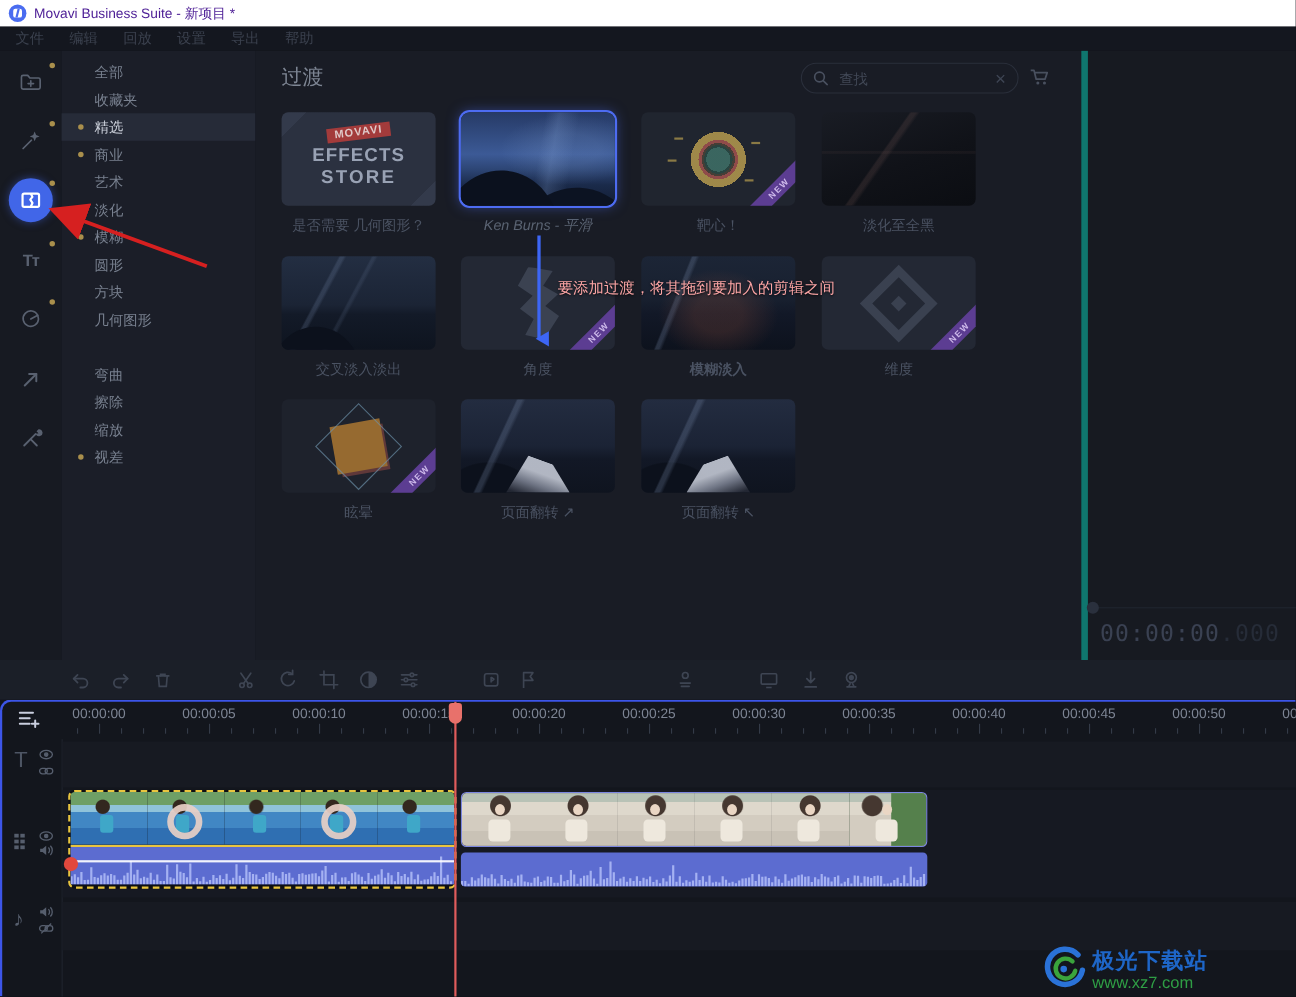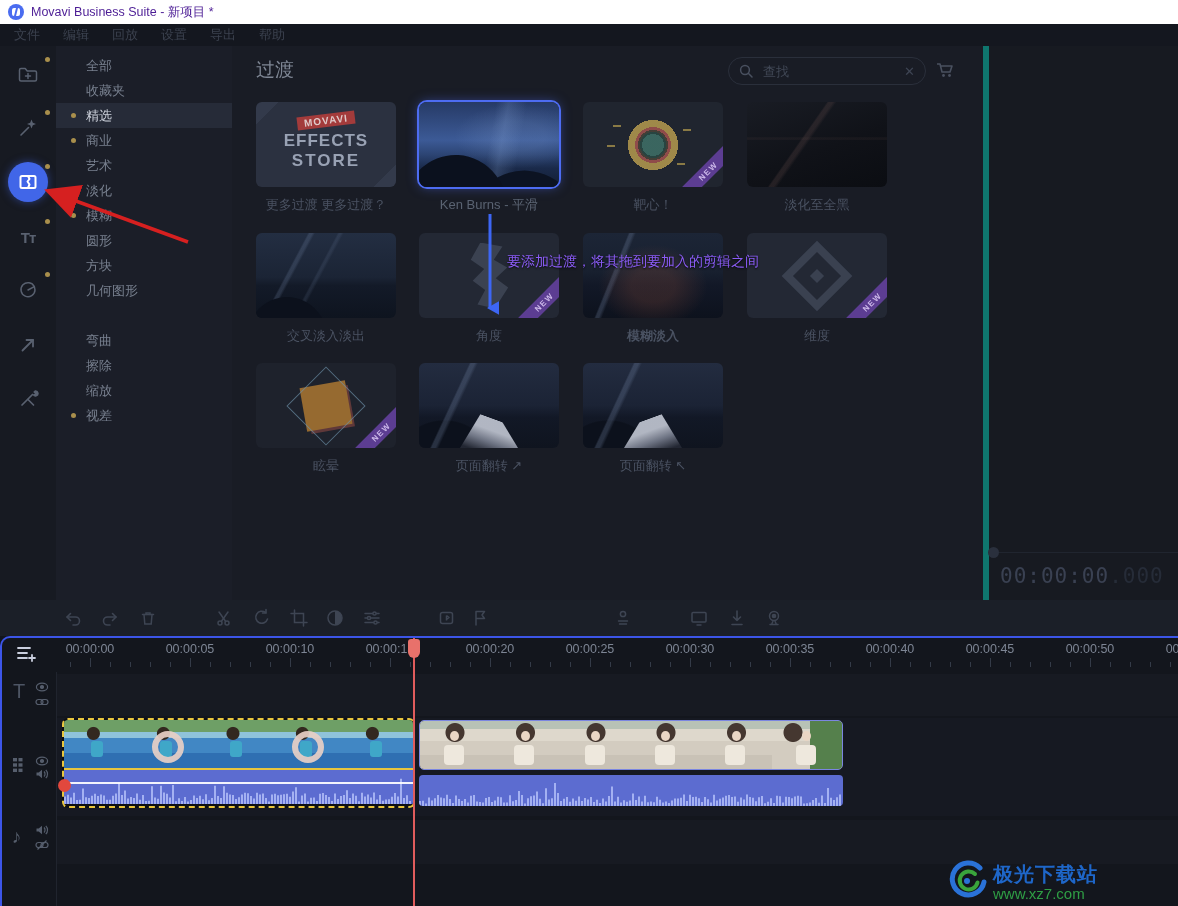--- a/index.html
+++ b/index.html
@@ -42,21 +42,21 @@
     font-family:"Liberation Sans","DejaVu Sans",sans-serif;}
   .search-input::placeholder{color:#414want;color:#414856;}
   .search-clear{color:#3e4554;font-size:13px;line-height:1;}
   .cart-btn{position:absolute;left:702px;top:13px;width:22px;height:22px;color:#49505f;}
 
   
   .tile{position:absolute;width:140px;}
   .tile-img{position:relative;width:140px;height:85px;border-radius:6px;overflow:hidden;background:#232834;}
   .tile.selected .tile-img{box-shadow:0 0 0 2px #4d6cf2,0 0 12px rgba(77,108,242,.55);border-radius:8px;}
   .tile-label{margin-top:9px;text-align:center;font-size:13px;color:#4a5262;height:16px;white-space:nowrap;overflow:hidden;}
-  .tile.selected .tile-label{color:#5a6372;}
+  .tile.selected .tile-label{color:#5a6372;font-style:italic;}
   .badge-new{position:absolute;right:-22px;bottom:9px;width:74px;transform:rotate(-45deg);
     background:#5c3d92;color:#cdb9ea;font-size:8px;font-weight:bold;letter-spacing:1.5px;
     text-align:center;padding:2.5px 0;}
 
   .tv-store{background:linear-gradient(135deg,#333a4b 0 10%,#2b3140 10% 90%,#333a4b 90%);}
   .tv-store .fx-brand{position:absolute;left:50%;top:12px;transform:translateX(-50%) rotate(-7deg);
     background:#a33b3b;color:#dfc9c9;font-size:10px;font-weight:bold;padding:1px 7px;letter-spacing:1px;}
   .tv-store .fx-l1{position:absolute;top:29px;width:100%;text-align:center;font-weight:bold;color:#99a2b4;font-size:17px;letter-spacing:1px;}
   .tv-store .fx-l2{position:absolute;top:49px;width:100%;text-align:center;font-weight:bold;color:#99a2b4;font-size:17px;letter-spacing:2px;}
 
@@ -112,21 +112,21 @@
 
   .tv-pageflip-ne,.tv-pageflip-nw{background:linear-gradient(180deg,#232c40 0%,#1b2335 50%,#121826 64%,#0f141f 100%);}
   .tv-pageflip-ne::before,.tv-pageflip-nw::before{content:"";position:absolute;inset:0;
     background:linear-gradient(115deg,transparent 28%,rgba(130,150,185,.24) 29% 31%,transparent 33%),
                radial-gradient(ellipse at 18% 108%,#0c111c 0 26%,transparent 27%);}
   .tv-pageflip-ne::after,.tv-pageflip-nw::after{content:"";position:absolute;left:50%;bottom:0;width:58px;height:48px;
     transform:translateX(-50%);clip-path:polygon(50% 0,100% 100%,0 100%);
     background:linear-gradient(200deg,transparent 40%,rgba(205,210,222,.85) 41% 58%,rgba(120,126,142,.9) 76%,rgba(40,44,56,.8) 95%);}
   .tv-pageflip-nw::after{transform:translateX(-50%) scaleX(-1);}
 
-  .hint-tooltip{position:absolute;left:275px;top:207px;font-size:14px;color:#8b5cf6;white-space:nowrap;z-index:22;
+  .hint-tooltip{position:absolute;left:275px;top:207px;font-size:14px;color:#fca5a5;white-space:nowrap;z-index:22;
     text-shadow:0 1px 2px rgba(0,0,0,.8);}
 
   
   #preview{position:absolute;left:983px;top:46px;width:195px;height:554px;background:#171a21;
     border-left:6px solid #0f766e;z-index:3;}
   .preview-line{position:absolute;left:0;top:506px;width:195px;height:1px;background:#20252f;}
   .preview-dot{position:absolute;left:-1px;top:501px;width:11px;height:11px;border-radius:50%;background:#2a303d;}
   .timecode{position:absolute;left:11px;top:518px;font-family:"DejaVu Sans Mono","Liberation Mono",monospace;
     font-size:21px;letter-spacing:1px;color:#3a4152;}
   .timecode .ms{color:#262c38;}
@@ -293,21 +293,21 @@
     </svg>
   </div>
 
   <div id="tile-grid">
       <div class="tile" style="left: 24px; top: 56px;">
         <div class="tile-img tv-store">
           <span class="fx-brand">MOVAVI</span>
           <span class="fx-l1">EFFECTS</span>
           <span class="fx-l2">STORE</span>
         </div>
-        <div class="tile-label">更多过渡 更多过渡？</div>
+        <div class="tile-label">是否需要 几何图形？</div>
       </div>
       <div class="tile selected" style="left: 187px; top: 56px;">
         <div class="tile-img tv-kenburns"></div>
         <div class="tile-label">Ken Burns - 平滑</div>
       </div>
       <div class="tile" style="left: 351px; top: 56px;">
         <div class="tile-img tv-bullseye">
           <span class="badge-new">NEW</span>
         </div>
         <div class="tile-label">靶心！</div>

